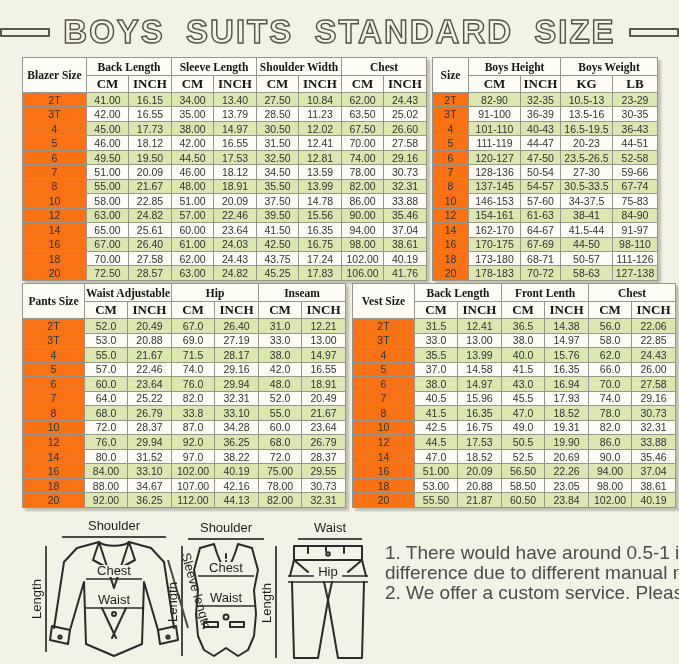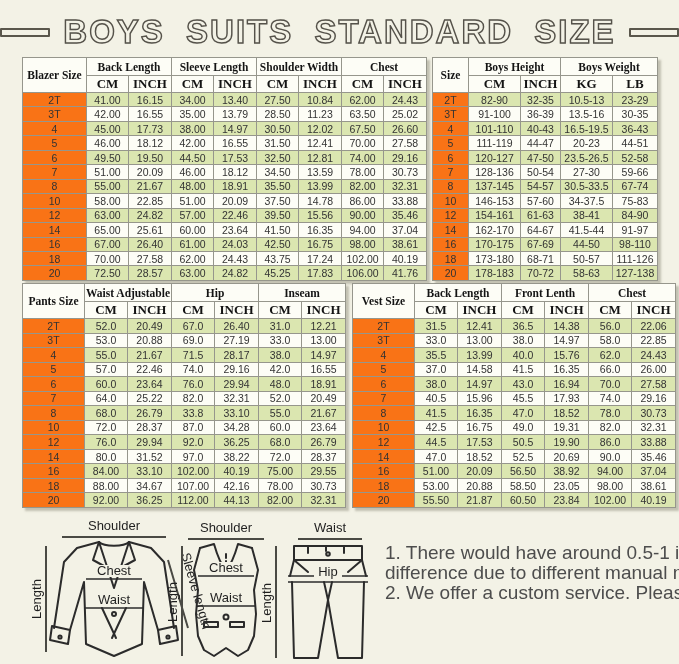--- a/index.html
+++ b/index.html
@@ -626,21 +626,21 @@
         <td>52.5</td>
         <td>20.69</td>
         <td>90.0</td>
         <td>35.46</td>
       </tr>
       <tr class="alt">
         <th class="size">16</th>
         <td>51.00</td>
         <td>20.09</td>
         <td>56.50</td>
-        <td>38.92</td>
+        <td>22.26</td>
         <td>94.00</td>
         <td>37.04</td>
       </tr>
       <tr>
         <th class="size">18</th>
         <td>53.00</td>
         <td>20.88</td>
         <td>58.50</td>
         <td>23.05</td>
         <td>98.00</td>

